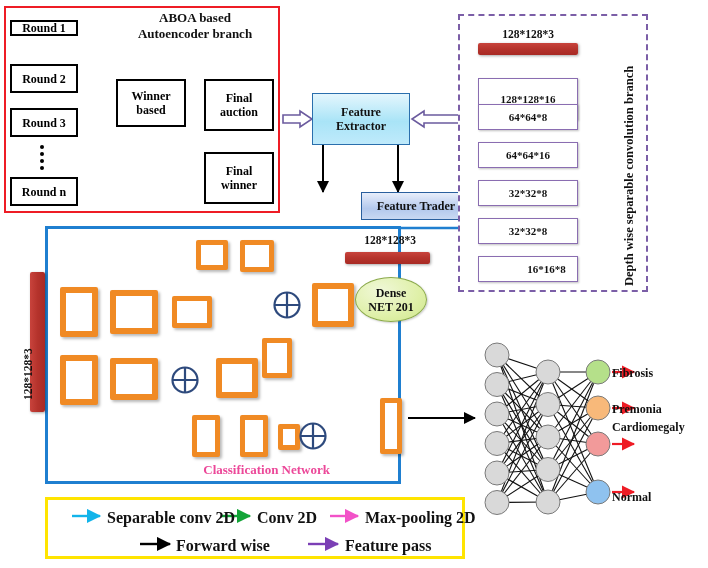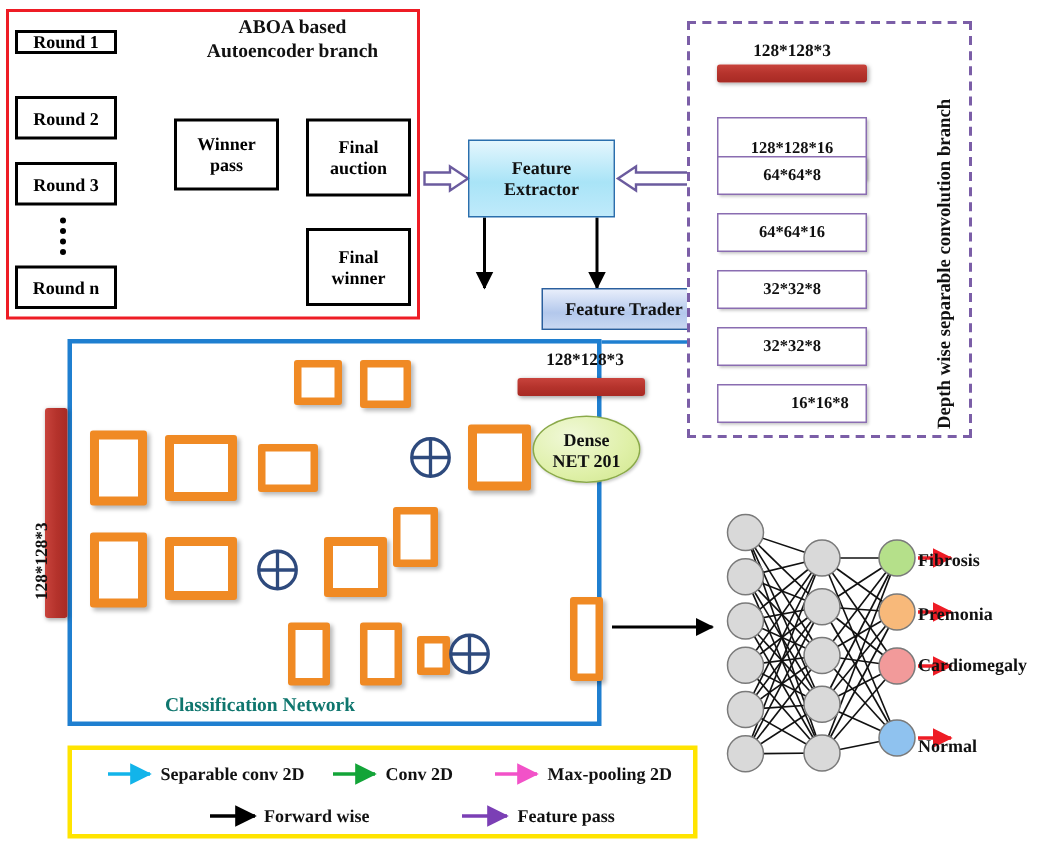--- a/index.html
+++ b/index.html
@@ -12,21 +12,21 @@
   .aboa-box{left:4px;top:6px;width:276px;height:207px;border:2px solid #ee1c25;background:#fff;}
   .aboa-title{left:120px;top:10px;width:150px;text-align:center;font-weight:bold;font-size:13px;line-height:16px;color:#111;}
 
   .dw-box{left:458px;top:14px;width:190px;height:278px;border:2px dashed #7b5ea7;background:#fff;}
   .dw-title{left:592px;top:42px;width:220px;height:22px;
             transform:rotate(-90deg);transform-origin:left top;
             font-weight:bold;font-size:12.5px;color:#111;text-align:center;
             white-space:nowrap;}
 
   .cls-box{left:45px;top:226px;width:356px;height:258px;border:3px solid #1f7fd0;background:#fff;}
-  .cls-title{left:110px;top:462px;width:220px;text-align:left;font-weight:bold;font-size:13px;color:#0f766e;}
+  .cls-title{left:110px;top:462px;width:220px;text-align:right;font-weight:bold;font-size:13px;color:#ec4899;}
 
   .legend-box{left:45px;top:497px;width:420px;height:62px;border:3px solid #ffe400;background:#fff;}
 
   
   .kbox{border:2.5px solid #000;background:#fff;display:flex;align-items:center;
         justify-content:center;text-align:center;font-weight:bold;font-size:12px;
         color:#000;line-height:14px;}
 
   
   .bluebox{border:1.5px solid #2a6fad;display:flex;align-items:center;justify-content:center;
@@ -49,21 +49,21 @@
 
   
   .ob{border:6px solid #f08a24;background:#fff;border-radius:2px;
       box-shadow:2px 2px 3px rgba(0,0,0,.28);}
   .ob.thin{border-width:5px;}
 
   
   .lbl{font-weight:bold;font-size:11.5px;color:#111;text-align:center;white-space:nowrap;}
   .vlbl{font-weight:bold;font-size:11.5px;color:#111;white-space:nowrap;
         transform:rotate(-90deg);transform-origin:left top;}
-  .legtext{font-weight:bold;font-size:12px;color:#111;white-space:nowrap;}
+  .legtext{font-weight:bold;font-size:16px;color:#111;white-space:nowrap;}
   .outlabel{font-weight:bold;font-size:12px;color:#111;white-space:nowrap;}
 
   
   .dense{border:1px solid #8aa94a;border-radius:50%;
          background:radial-gradient(ellipse at 35% 30%,#f0f8d8 0%,#dff0a8 60%,#cfe68c 100%);
          display:flex;align-items:center;justify-content:center;text-align:center;
          font-weight:bold;font-size:12px;color:#111;line-height:14px;
          box-shadow:1px 1px 2px rgba(0,0,0,.2);}
 
   
@@ -192,21 +192,21 @@
   <div class="dots abs" style="left:40px;top:145px;">
     <i></i>
       <i></i>
       <i></i>
       <i></i>
   </div>
   <div class="abs kbox" style="left:10px;top:177px;width:68px;height:29px;">Round n</div>
 
   <div class="abs kbox" style="left:116px;top:79px;width:70px;height:48px;">
     <div><span>Winner</span><br>
-         <span>pass</span></div>
+         <span>based</span></div>
   </div>
   <div class="abs kbox" style="left:204px;top:79px;width:70px;height:52px;">
     <div><span>Final</span><br>
          <span>auction</span></div>
   </div>
   <div class="abs kbox" style="left:204px;top:152px;width:70px;height:52px;">
     <div><span>Final</span><br>
          <span>winner</span></div>
   </div>
 
@@ -347,21 +347,21 @@
       <circle cx="598" cy="444" r="12" fill="#f29a9a" stroke="#7a7a7a" stroke-width="1"></circle>
       <circle cx="598" cy="492" r="12" fill="#8fc2ef" stroke="#7a7a7a" stroke-width="1"></circle>
       <path d="M612,372 L634,372" stroke="#ee1c25" stroke-width="2.2" fill="none" marker-end="url(#ar-red)"></path>
       <path d="M612,408 L634,408" stroke="#ee1c25" stroke-width="2.2" fill="none" marker-end="url(#ar-red)"></path>
       <path d="M612,444 L634,444" stroke="#ee1c25" stroke-width="2.2" fill="none" marker-end="url(#ar-red)"></path>
       <path d="M612,492 L634,492" stroke="#ee1c25" stroke-width="2.2" fill="none" marker-end="url(#ar-red)"></path>
     </svg>
 
   <div class="abs outlabel" style="left:612px;top:366px;">Fibrosis</div>
   <div class="abs outlabel" style="left:612px;top:402px;">Premonia</div>
-  <div class="abs outlabel" style="left:612px;top:436px;">Cardiomegaly</div>
+  <div class="abs outlabel" style="left:612px;top:420px;">Cardiomegaly</div>
   <div class="abs outlabel" style="left:612px;top:490px;">Normal</div>
 
   <div class="abs legend-box"></div>
   <svg class="layer top">
     <g stroke-width="2.4" fill="none">
       <path d="M72,516 L100,516" stroke="#12b4ea" marker-end="url(#ar-cyan)"></path>
       <path d="M222,516 L250,516" stroke="#13a438" marker-end="url(#ar-green)"></path>
       <path d="M330,516 L358,516" stroke="#f252c8" marker-end="url(#ar-pink)"></path>
       <path d="M140,544 L170,544" stroke="#000" marker-end="url(#ar-black)"></path>
       <path d="M308,544 L338,544" stroke="#7b3fb5" marker-end="url(#ar-purple)"></path>

